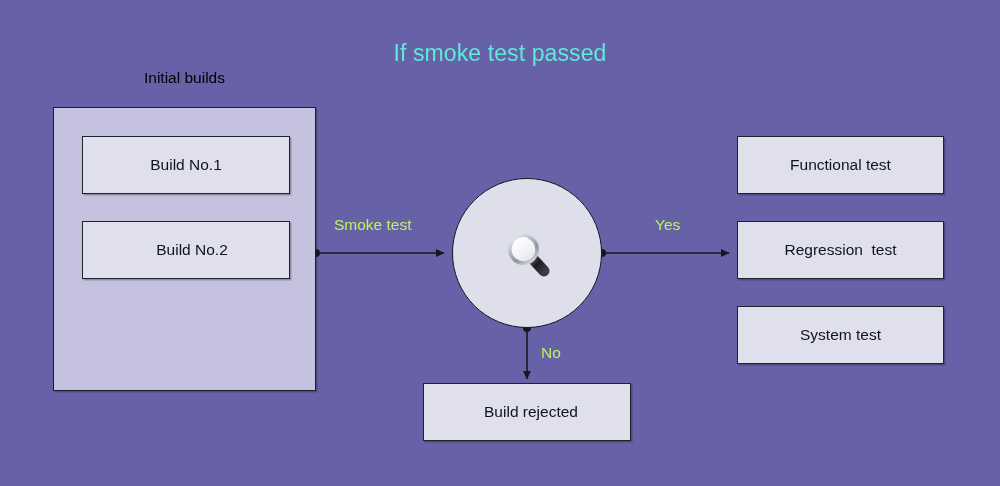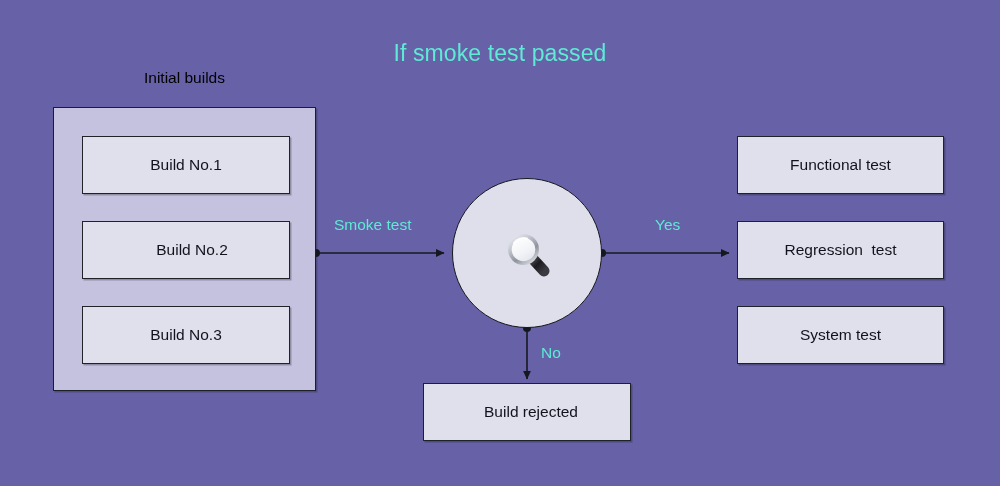--- a/index.html
+++ b/index.html
@@ -41,21 +41,21 @@
   }
   .caption-initial {
     left: 53px;
     top: 69px;
     width: 263px;
     text-align: center;
   }
   .edge-label {
     position: absolute;
     font-size: 15.5px;
-    color: #5eead4;
+    color: #bef264;
     white-space: nowrap;
   }
   .label-smoke { left: 334px; top: 216px; }
   .label-yes   { left: 655px; top: 216px; }
   .label-no    { left: 541px; top: 344px; }
 
   
   .group-box {
     position: absolute;
     left: 53px;
@@ -158,21 +158,20 @@
   </svg>
 
   <div class="title">If smoke test passed</div>
 
   <div class="caption caption-initial">Initial builds</div>
 
   <div class="group-box"></div>
 
   <div class="node node-build1">Build No.1</div>
   <div class="node node-build2">Build No.2</div>
-  <div class="node node-build3">Build No.3</div>
 
   <div class="decision-circle">
     <span class="magnifier-icon">
       <svg viewBox="0 0 56 56" width="56" height="56" xmlns="http://www.w3.org/2000/svg">
         <defs>
           <linearGradient id="ringGrad" x1="0" y1="0" x2="0.7" y2="1">
             <stop offset="0%" stop-color="#f4f6fa"></stop>
             <stop offset="35%" stop-color="#c9ccd4"></stop>
             <stop offset="70%" stop-color="#8f939d"></stop>
             <stop offset="100%" stop-color="#d8dbe2"></stop>

